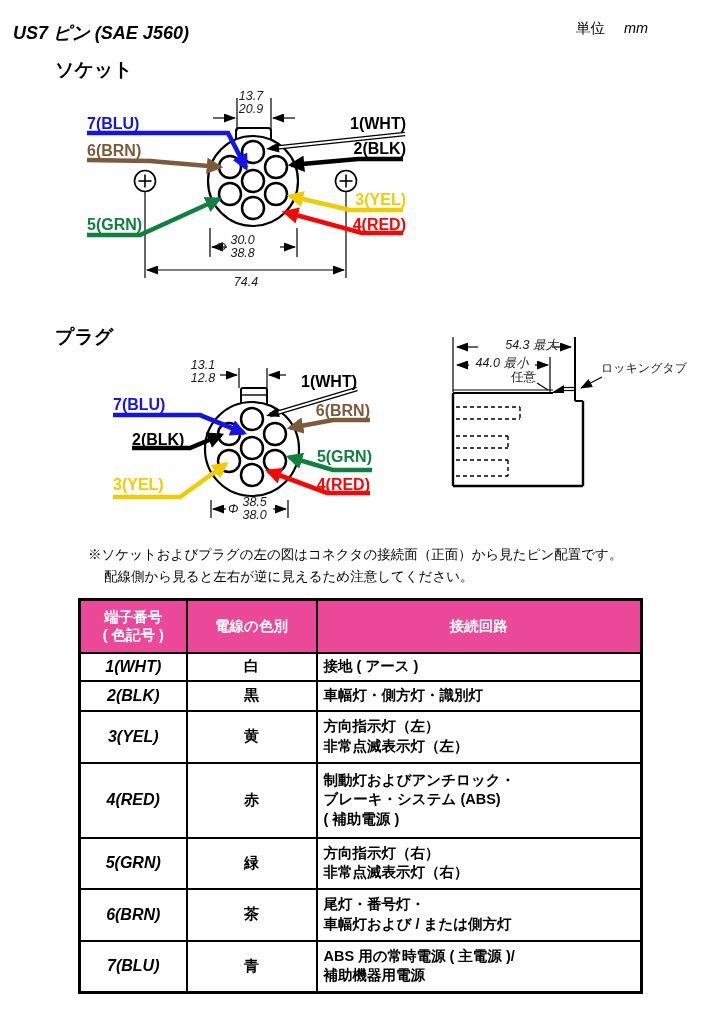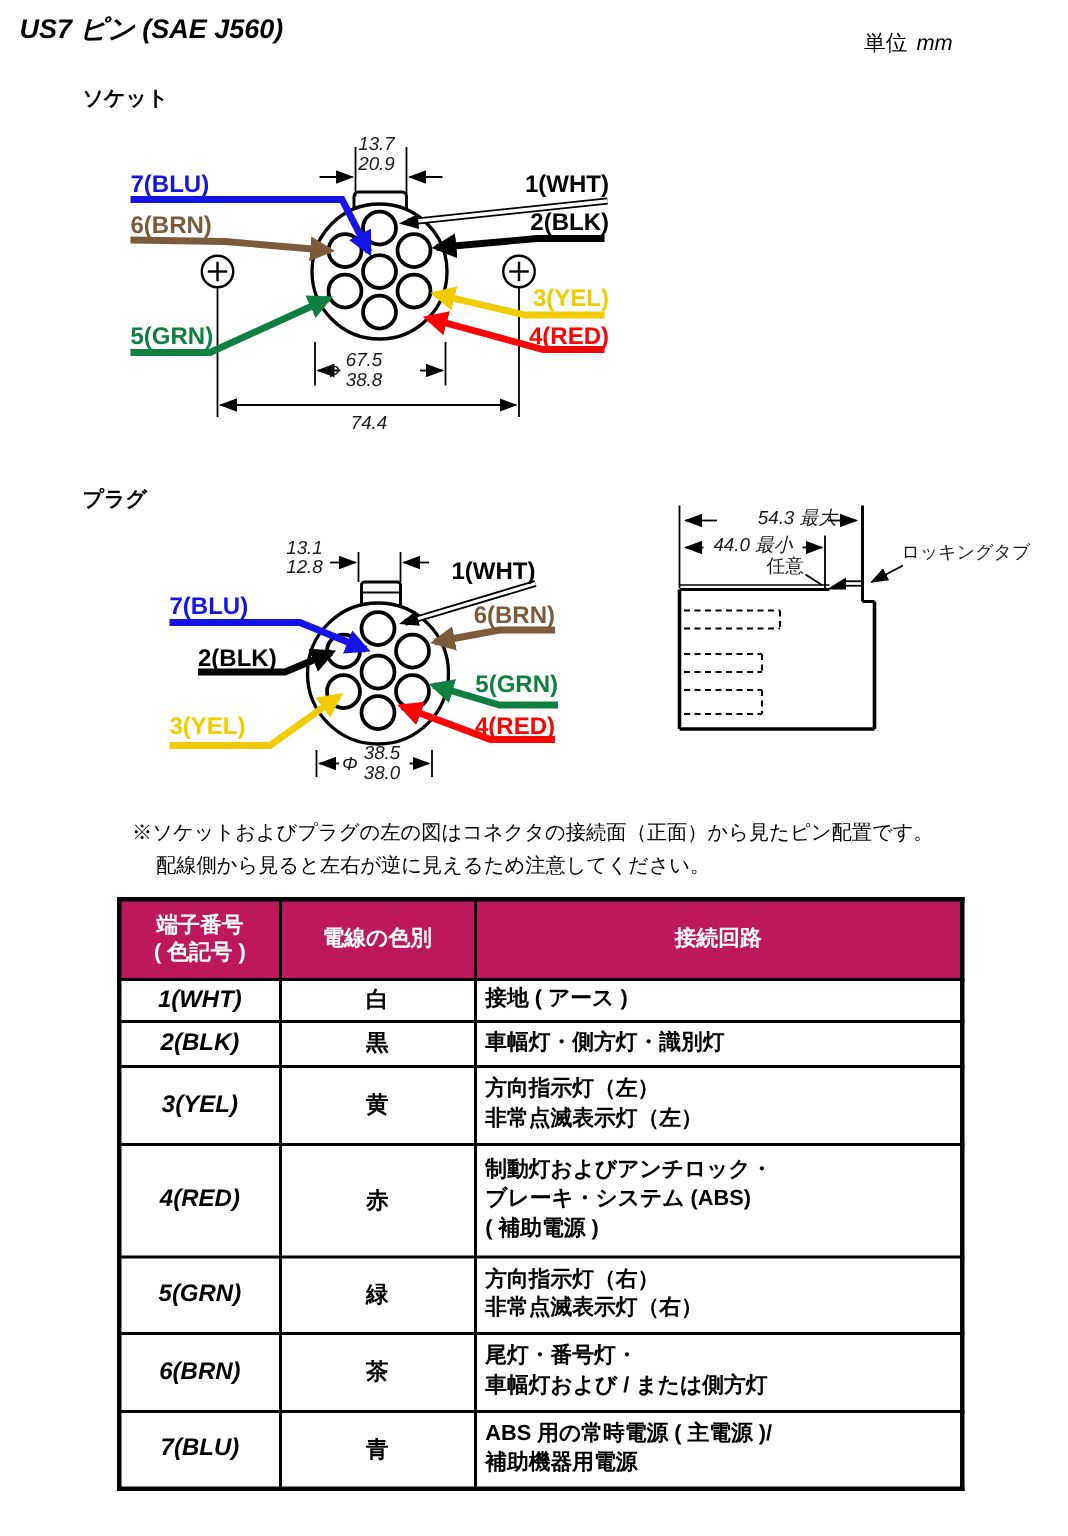--- a/index.html
+++ b/index.html
@@ -2,22 +2,22 @@
 <html><head>
 <meta charset="utf-8">
 <style>
   html,body{margin:0;padding:0;background:#fff;}
   .page{position:relative;width:712px;height:1024px;background:#ffffff;
         font-family:"Liberation Sans",sans-serif;color:#000;overflow:hidden;}
   svg.lineart{position:absolute;left:0;top:0;pointer-events:none;}
   .abs{position:absolute;}
   .title{font-size:18px;font-weight:bold;font-style:italic;white-space:nowrap;}
   .unit{font-size:14.5px;white-space:nowrap;}
-  .unit .mm{font-style:italic;margin-left:6px;}
-  .section{font-size:14px;font-weight:bold;white-space:nowrap;}
+  .unit .mm{font-style:italic;margin-left:19px;}
+  .section{font-size:19px;font-weight:bold;white-space:nowrap;}
   .lbl{position:absolute;font-weight:bold;font-size:16px;line-height:16px;white-space:nowrap;}
   .lbl.right{width:120px;text-align:right;}
   .c-blu{color:#1414e8;} .c-brn{color:#7c5b3a;} .c-grn{color:#0f8040;}
   .c-yel{color:#f0cc00;} .c-red{color:#fb0404;} .c-blk{color:#000000;}
   .dim{position:absolute;font-style:italic;font-size:12.5px;color:#1a1a1a;
        line-height:13px;white-space:nowrap;}
   .stack{display:flex;flex-direction:column;align-items:center;}
   .diarow{display:flex;align-items:center;gap:4px;}
   .plain{font-style:normal;}
   .note{position:absolute;font-size:13.5px;color:#000;white-space:nowrap;}
@@ -184,21 +184,21 @@
         <line x1="456" y1="436" x2="508" y2="436"></line>
         <line x1="456" y1="448" x2="508" y2="448"></line>
         <line x1="508" y1="436" x2="508" y2="448"></line>
         <line x1="456" y1="460" x2="508" y2="460"></line>
         <line x1="456" y1="476" x2="508" y2="476"></line>
         <line x1="508" y1="460" x2="508" y2="476"></line>
       </g>
     </g>
   </svg>
 
-  <div class="abs title" style="left:13px;top:7px;">US7 ピン (SAE J560)</div>
+  <div class="abs title" style="left:13px;top:21px;">US7 ピン (SAE J560)</div>
   <div class="abs unit" style="left:576px;top:19px;">
     <span>単位</span><span class="mm">mm</span>
   </div>
 
   <div class="abs section" style="left:55px;top:57px;">ソケット</div>
   <div class="abs section" style="left:55px;top:324px;">プラグ</div>
 
   <div class="lbl c-blu" style="left:87px;top:116px;">7(BLU)</div>
   <div class="lbl c-brn" style="left:87px;top:143px;">6(BRN)</div>
   <div class="lbl c-grn" style="left:87px;top:217px;">5(GRN)</div>
@@ -207,21 +207,21 @@
   <div class="lbl right c-yel" style="left:286px;top:192px;">3(YEL)</div>
   <div class="lbl right c-red" style="left:286px;top:217px;">4(RED)</div>
 
   <div class="dim stack" style="left:229px;top:90px;width:44px;">
     <span>13.7</span>
     <span>20.9</span>
   </div>
   <div class="dim diarow" style="left:216px;top:234px;">
     <span>Φ</span>
     <span class="stack">
-      <span>67.5</span>
+      <span>30.0</span>
       <span>38.8</span>
     </span>
   </div>
   <div class="dim" style="left:224px;top:276px;width:44px;text-align:center;">74.4</div>
 
   <div class="lbl right c-blk" style="left:237px;top:374px;">1(WHT)</div>
   <div class="lbl c-blu" style="left:113px;top:397px;">7(BLU)</div>
   <div class="lbl right c-brn" style="left:250px;top:403px;">6(BRN)</div>
   <div class="lbl c-blk" style="left:132px;top:432px;">2(BLK)</div>
   <div class="lbl right c-grn" style="left:252px;top:449px;">5(GRN)</div>
@@ -248,21 +248,21 @@
   <div class="note" style="left:88px;top:546px;">※ソケットおよびプラグの左の図はコネクタの接続面（正面）から見たピン配置です。</div>
   <div class="note" style="left:104px;top:568px;">配線側から見ると左右が逆に見えるため注意してください。</div>
 
   <table class="pintable">
     <colgroup>
         <col style="width:107px">
         <col style="width:130px">
         <col style="width:325px">
       </colgroup>
     <tbody>
-        <tr style="height:53px;background:#be185d;">
+        <tr style="height:53px;background:#ec4899;">
       <th class="h">端子番号
 ( 色記号 )</th>
       <th class="h">電線の色別</th>
       <th class="h">接続回路</th>
     </tr>
     <tr style="height:28px;">
       <td class="pin">1(WHT)</td>
       <td class="wcol">白</td>
       <td class="circ">接地 ( アース )</td>
     </tr>

